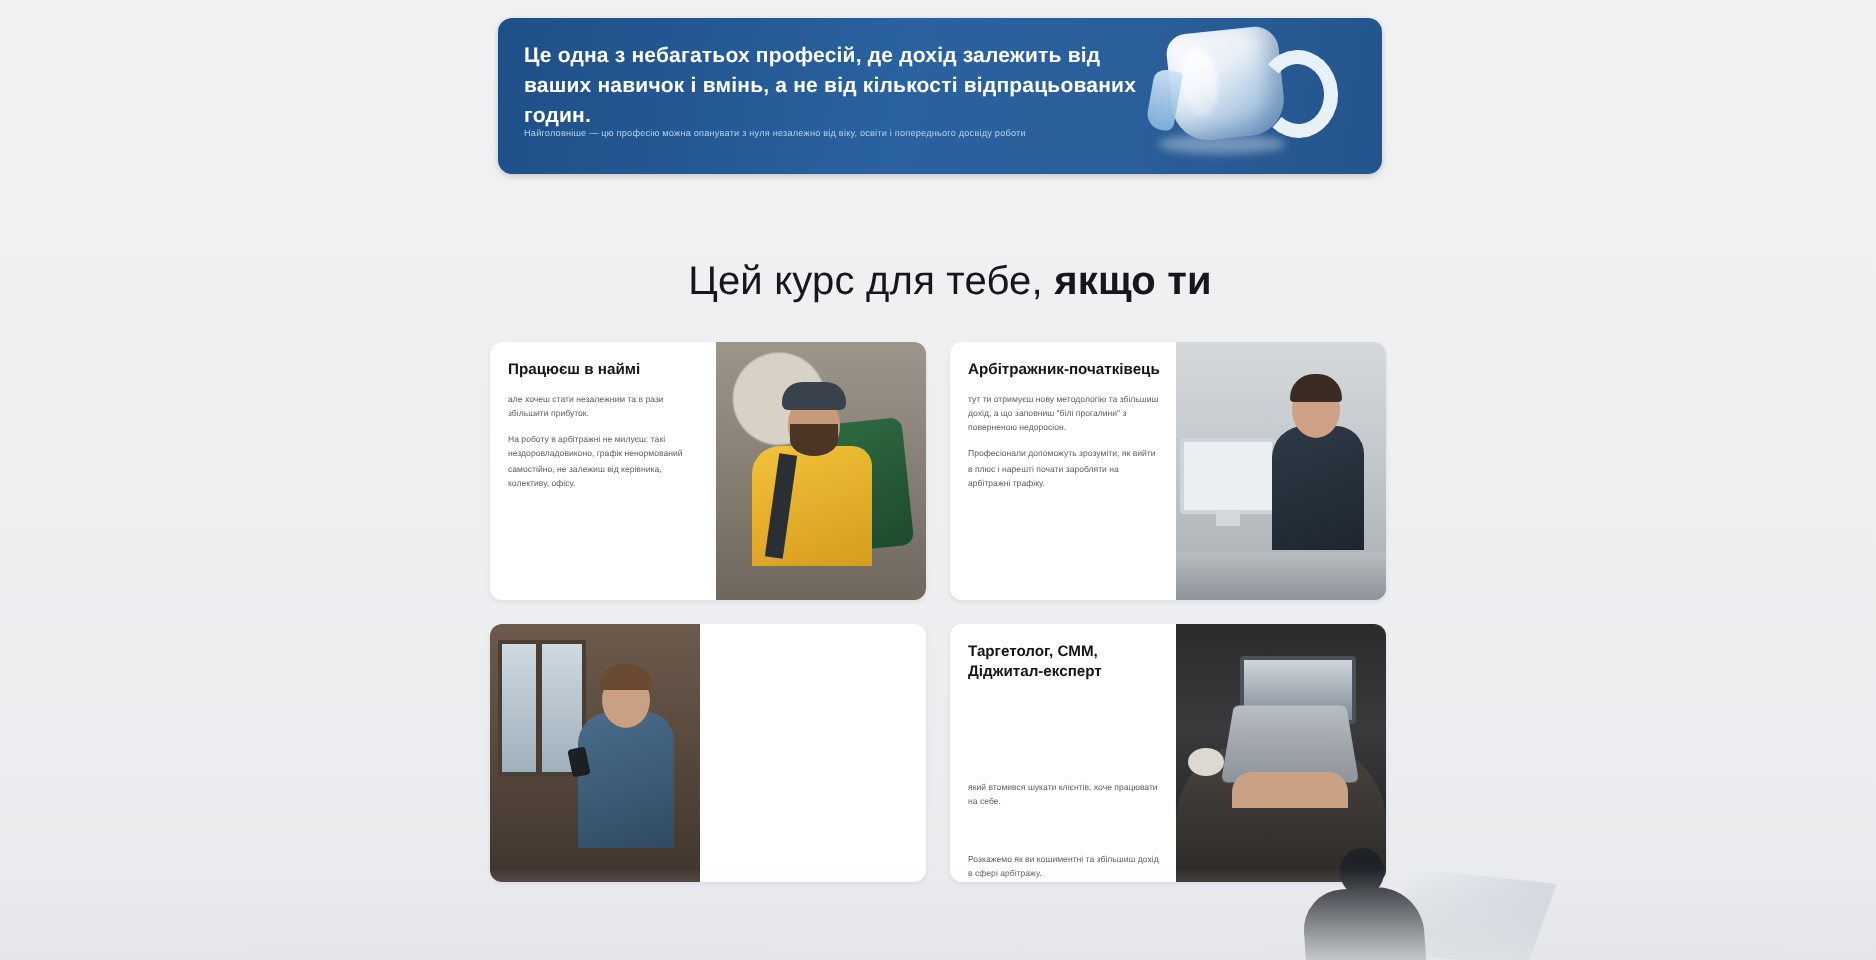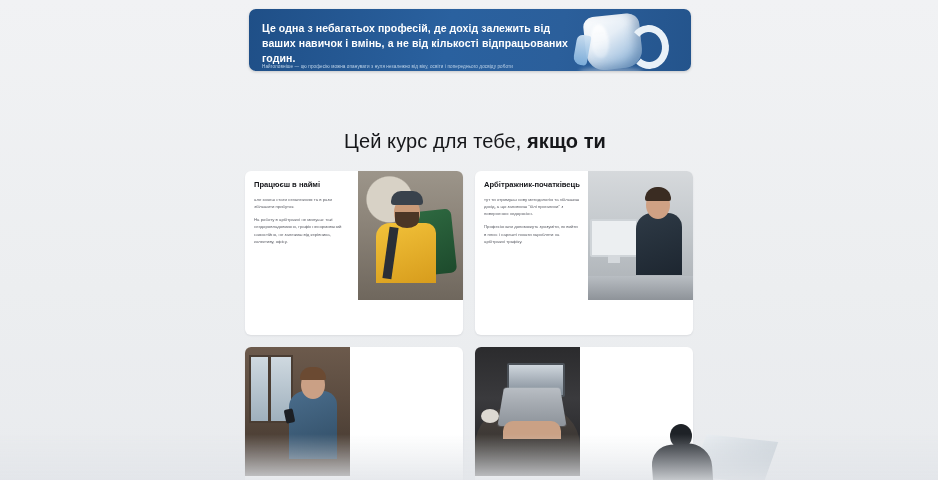--- a/index.html
+++ b/index.html
@@ -21,21 +21,21 @@
     inset: 0;
     background: linear-gradient(180deg, #f1f2f4 0%, #eceef0 60%, #e9ebee 100%);
   }
 
   
   .banner {
     position: absolute;
     left: 249px;
     top: 9px;
     width: 442px;
-    height: 62px;
+    height: 78px;
     border-radius: 7px;
     background: linear-gradient(100deg, #1f4f87 0%, #2a619f 45%, #2b5f9b 70%, #24548c 100%);
     overflow: hidden;
     box-shadow: 0 1px 3px rgba(0,0,0,0.18);
   }
   .banner-text {
     position: absolute;
     left: 13px;
     top: 12px;
     width: 320px;
@@ -141,21 +141,21 @@
     top: 171px;
     width: 448px;
   }
   .row {
     display: flex;
     gap: 12px;
     margin-bottom: 12px;
   }
   .card {
     width: 218px;
-    height: 164px;
+    height: 129px;
     background: #ffffff;
     border-radius: 6px;
     display: flex;
     overflow: hidden;
     box-shadow: 0 1px 2px rgba(20,30,50,0.08);
   }
   .card-body {
     width: 113px;
     padding: 9px 8px 8px 9px;
     box-sizing: border-box;
@@ -471,20 +471,25 @@
         <div class="card-photo photo-loft">
           <div class="p-window"></div>
           <div class="p-person"></div>
           <div class="p-phone"></div>
           <div class="p-head"></div>
           <div class="p-hair"></div>
         </div>
       </div>
 
       <div class="card">
+        <div class="card-body">
+          <div class="card-title">Таргетолог, СММ, Діджитал-експерт</div>
+          <div class="card-para" style="margin-top:48px">який втомився шукати клієнтів, хоче працювати на себе.</div>
+          <div class="card-para" style="margin-top:22px">Розкажемо як ви кошиментні та збільшиш дохід в сфері арбітражу.</div>
+        </div>
         <div class="card-photo photo-laptop">
           <div class="p-table"></div>
           <div class="p-screen"></div>
           <div class="p-lap"></div>
           <div class="p-hands"></div>
           <div class="p-cup"></div>
         </div>
       </div>
 
     </div>

